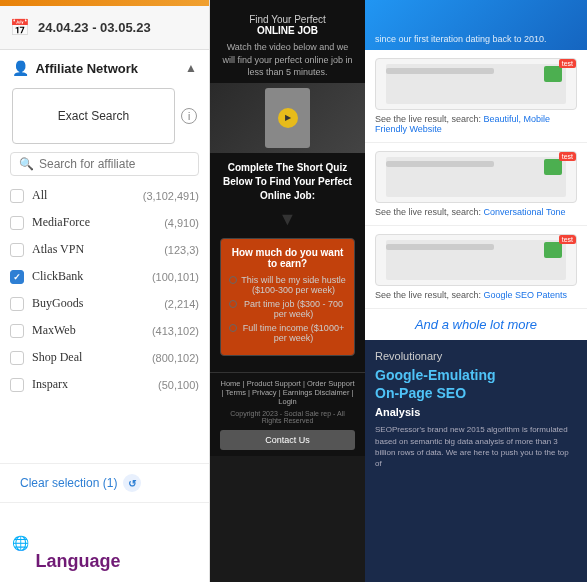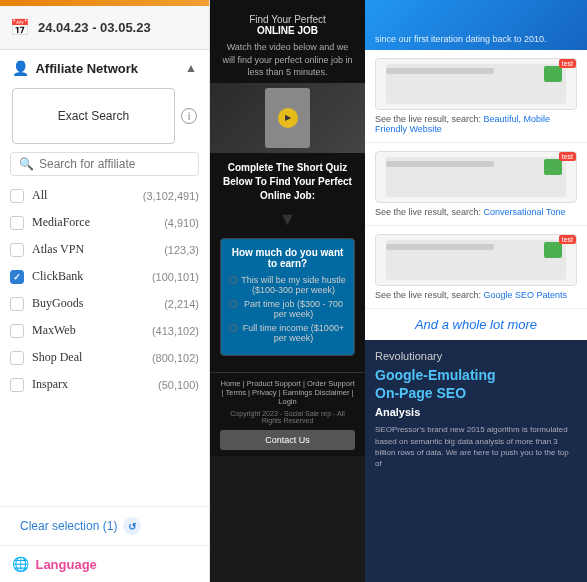--- a/index.html
+++ b/index.html
@@ -194,21 +194,21 @@
     }
 
     .language-bar {
       padding: 10px 12px;
       display: flex;
       align-items: center;
       gap: 6px;
       border-top: 1px solid #eee;
     }
     .language-bar .globe-icon { color: #666; font-size: 14px; }
-    .language-bar .lang-label { font-size: 13px; font-weight: 700; color: #ec4899; }
+    .language-bar .lang-label { font-size: 18px; font-weight: 700; color: #701a75; margin-top: 38px; }
 
     
     .middle-panel {
       width: 155px;
       height: 582px;
       background: #1a1a1a;
       flex-shrink: 0;
       overflow: hidden;
       display: flex;
       flex-direction: column;
@@ -295,21 +295,21 @@
       font-size: 18px;
       color: #333;
       margin-bottom: 8px;
     }
     .earn-box {
       border: 1px solid #444;
       border-radius: 4px;
       padding: 8px;
       margin-bottom: 8px;
       text-align: center;
-      background: #0369a1;
+      background: #c2410c;
     }
     .earn-box .earn-q {
       font-size: 10px;
       font-weight: 700;
       color: #fff;
     }
     .earn-options {
       margin-top: 6px;
     }
     .earn-option {

